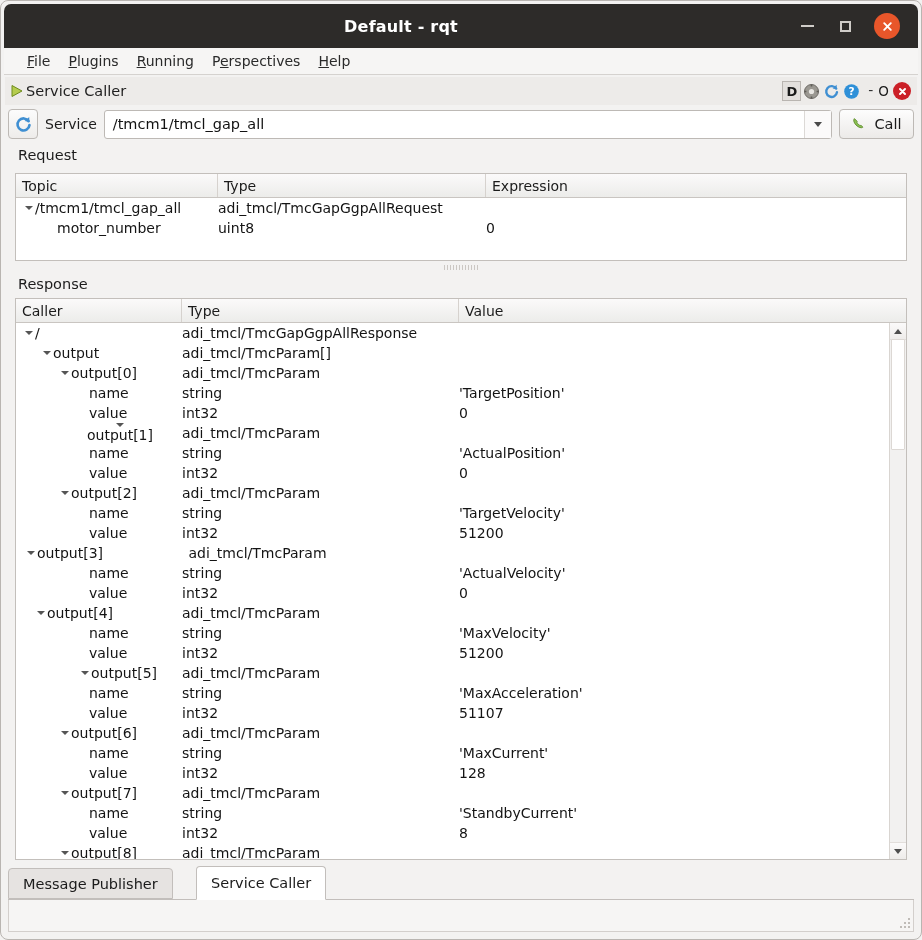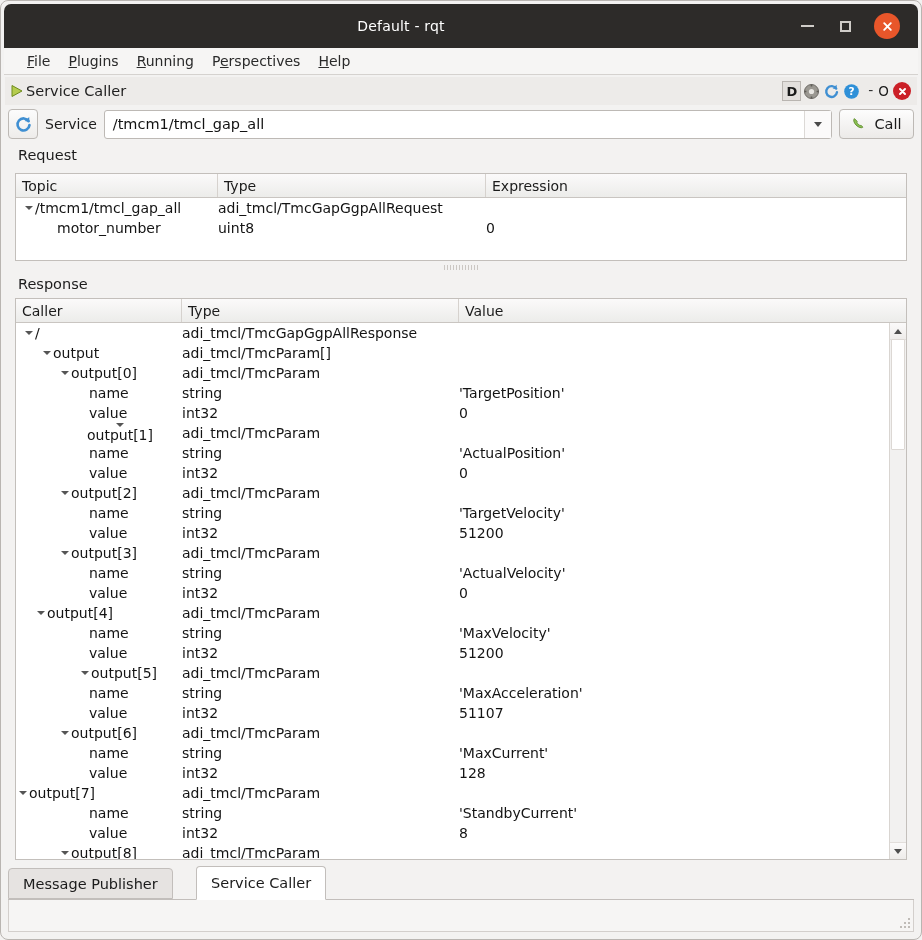--- a/index.html
+++ b/index.html
@@ -17,21 +17,21 @@
 
   
   .titlebar {
     position: absolute; left: 4px; top: 4px; right: 4px; height: 44px;
     background: #2d2b29;
     border-top-left-radius: 7px; border-top-right-radius: 7px;
     display: flex; align-items: center;
   }
   .title-text {
     flex: 1; text-align: center;
-    color: #ffffff; font-size: 14px; font-weight: normal;
+    color: #ffffff; font-size: 16px; font-weight: bold;
     letter-spacing: .2px;
     user-select: none;
   }
   .win-btns { display: flex; align-items: center; gap: 20px; padding-right: 18px; }
   .win-btn {
     width: 18px; height: 18px;
     display: flex; align-items: center; justify-content: center;
     color: #d8d5d2;
   }
   .win-min::before {
@@ -511,125 +511,125 @@
         </div>
         <div class="trow">
           <div class="cell cell-field res-c0" style="padding-left: 60px;">
             <span class="arrow-slot"></span>
             <span>value</span>
           </div>
           <div class="cell res-c1">int32</div>
           <div class="cell res-c2">51200</div>
         </div>
         <div class="trow">
+          <div class="cell cell-field res-c0" style=" margin-left: 8px;">
+            <span class="arrow-slot">
+              <span class="tri-small"></span>
+            </span>
+            <span>output[3]</span>
+          </div>
+          <div class="cell res-c1">adi_tmcl/TmcParam</div>
+          <div class="cell res-c2"></div>
+        </div>
+        <div class="trow">
+          <div class="cell cell-field res-c0" style="padding-left: 60px;">
+            <span class="arrow-slot"></span>
+            <span>name</span>
+          </div>
+          <div class="cell res-c1">string</div>
+          <div class="cell res-c2">'ActualVelocity'</div>
+        </div>
+        <div class="trow">
+          <div class="cell cell-field res-c0" style="padding-left: 60px;">
+            <span class="arrow-slot"></span>
+            <span>value</span>
+          </div>
+          <div class="cell res-c1">int32</div>
+          <div class="cell res-c2">0</div>
+        </div>
+        <div class="trow">
+          <div class="cell cell-field res-c0" style="padding-left: 18px;">
+            <span class="arrow-slot">
+              <span class="tri-small"></span>
+            </span>
+            <span>output[4]</span>
+          </div>
+          <div class="cell res-c1">adi_tmcl/TmcParam</div>
+          <div class="cell res-c2"></div>
+        </div>
+        <div class="trow">
+          <div class="cell cell-field res-c0" style="padding-left: 60px;">
+            <span class="arrow-slot"></span>
+            <span>name</span>
+          </div>
+          <div class="cell res-c1">string</div>
+          <div class="cell res-c2">'MaxVelocity'</div>
+        </div>
+        <div class="trow">
+          <div class="cell cell-field res-c0" style="padding-left: 60px;">
+            <span class="arrow-slot"></span>
+            <span>value</span>
+          </div>
+          <div class="cell res-c1">int32</div>
+          <div class="cell res-c2">51200</div>
+        </div>
+        <div class="trow">
+          <div class="cell cell-field res-c0" style="padding-left: 62px;">
+            <span class="arrow-slot">
+              <span class="tri-small"></span>
+            </span>
+            <span>output[5]</span>
+          </div>
+          <div class="cell res-c1">adi_tmcl/TmcParam</div>
+          <div class="cell res-c2"></div>
+        </div>
+        <div class="trow">
+          <div class="cell cell-field res-c0" style="padding-left: 60px;">
+            <span class="arrow-slot"></span>
+            <span>name</span>
+          </div>
+          <div class="cell res-c1">string</div>
+          <div class="cell res-c2">'MaxAcceleration'</div>
+        </div>
+        <div class="trow">
+          <div class="cell cell-field res-c0" style="padding-left: 60px;">
+            <span class="arrow-slot"></span>
+            <span>value</span>
+          </div>
+          <div class="cell res-c1">int32</div>
+          <div class="cell res-c2">51107</div>
+        </div>
+        <div class="trow">
           <div class="cell cell-field res-c0" style="padding-left: 42px;">
             <span class="arrow-slot">
               <span class="tri-small"></span>
             </span>
-            <span>output[3]</span>
-          </div>
-          <div class="cell res-c1">adi_tmcl/TmcParam</div>
-          <div class="cell res-c2"></div>
-        </div>
-        <div class="trow">
-          <div class="cell cell-field res-c0" style="padding-left: 60px;">
-            <span class="arrow-slot"></span>
-            <span>name</span>
-          </div>
-          <div class="cell res-c1">string</div>
-          <div class="cell res-c2">'ActualVelocity'</div>
-        </div>
-        <div class="trow">
-          <div class="cell cell-field res-c0" style="padding-left: 60px;">
-            <span class="arrow-slot"></span>
-            <span>value</span>
-          </div>
-          <div class="cell res-c1">int32</div>
-          <div class="cell res-c2">0</div>
-        </div>
-        <div class="trow">
-          <div class="cell cell-field res-c0" style="padding-left: 18px;">
-            <span class="arrow-slot">
-              <span class="tri-small"></span>
-            </span>
-            <span>output[4]</span>
-          </div>
-          <div class="cell res-c1">adi_tmcl/TmcParam</div>
-          <div class="cell res-c2"></div>
-        </div>
-        <div class="trow">
-          <div class="cell cell-field res-c0" style="padding-left: 60px;">
-            <span class="arrow-slot"></span>
-            <span>name</span>
-          </div>
-          <div class="cell res-c1">string</div>
-          <div class="cell res-c2">'MaxVelocity'</div>
-        </div>
-        <div class="trow">
-          <div class="cell cell-field res-c0" style="padding-left: 60px;">
-            <span class="arrow-slot"></span>
-            <span>value</span>
-          </div>
-          <div class="cell res-c1">int32</div>
-          <div class="cell res-c2">51200</div>
-        </div>
-        <div class="trow">
-          <div class="cell cell-field res-c0" style="padding-left: 62px;">
-            <span class="arrow-slot">
-              <span class="tri-small"></span>
-            </span>
-            <span>output[5]</span>
-          </div>
-          <div class="cell res-c1">adi_tmcl/TmcParam</div>
-          <div class="cell res-c2"></div>
-        </div>
-        <div class="trow">
-          <div class="cell cell-field res-c0" style="padding-left: 60px;">
-            <span class="arrow-slot"></span>
-            <span>name</span>
-          </div>
-          <div class="cell res-c1">string</div>
-          <div class="cell res-c2">'MaxAcceleration'</div>
-        </div>
-        <div class="trow">
-          <div class="cell cell-field res-c0" style="padding-left: 60px;">
-            <span class="arrow-slot"></span>
-            <span>value</span>
-          </div>
-          <div class="cell res-c1">int32</div>
-          <div class="cell res-c2">51107</div>
+            <span>output[6]</span>
+          </div>
+          <div class="cell res-c1">adi_tmcl/TmcParam</div>
+          <div class="cell res-c2"></div>
+        </div>
+        <div class="trow">
+          <div class="cell cell-field res-c0" style="padding-left: 60px;">
+            <span class="arrow-slot"></span>
+            <span>name</span>
+          </div>
+          <div class="cell res-c1">string</div>
+          <div class="cell res-c2">'MaxCurrent'</div>
+        </div>
+        <div class="trow">
+          <div class="cell cell-field res-c0" style="padding-left: 60px;">
+            <span class="arrow-slot"></span>
+            <span>value</span>
+          </div>
+          <div class="cell res-c1">int32</div>
+          <div class="cell res-c2">128</div>
         </div>
         <div class="trow">
           <div class="cell cell-field res-c0" style="padding-left: 42px;">
-            <span class="arrow-slot">
-              <span class="tri-small"></span>
-            </span>
-            <span>output[6]</span>
-          </div>
-          <div class="cell res-c1">adi_tmcl/TmcParam</div>
-          <div class="cell res-c2"></div>
-        </div>
-        <div class="trow">
-          <div class="cell cell-field res-c0" style="padding-left: 60px;">
-            <span class="arrow-slot"></span>
-            <span>name</span>
-          </div>
-          <div class="cell res-c1">string</div>
-          <div class="cell res-c2">'MaxCurrent'</div>
-        </div>
-        <div class="trow">
-          <div class="cell cell-field res-c0" style="padding-left: 60px;">
-            <span class="arrow-slot"></span>
-            <span>value</span>
-          </div>
-          <div class="cell res-c1">int32</div>
-          <div class="cell res-c2">128</div>
-        </div>
-        <div class="trow">
-          <div class="cell cell-field res-c0" style="">
             <span class="arrow-slot">
               <span class="tri-small"></span>
             </span>
             <span>output[7]</span>
           </div>
           <div class="cell res-c1">adi_tmcl/TmcParam</div>
           <div class="cell res-c2"></div>
         </div>
         <div class="trow">
           <div class="cell cell-field res-c0" style="padding-left: 60px;">

